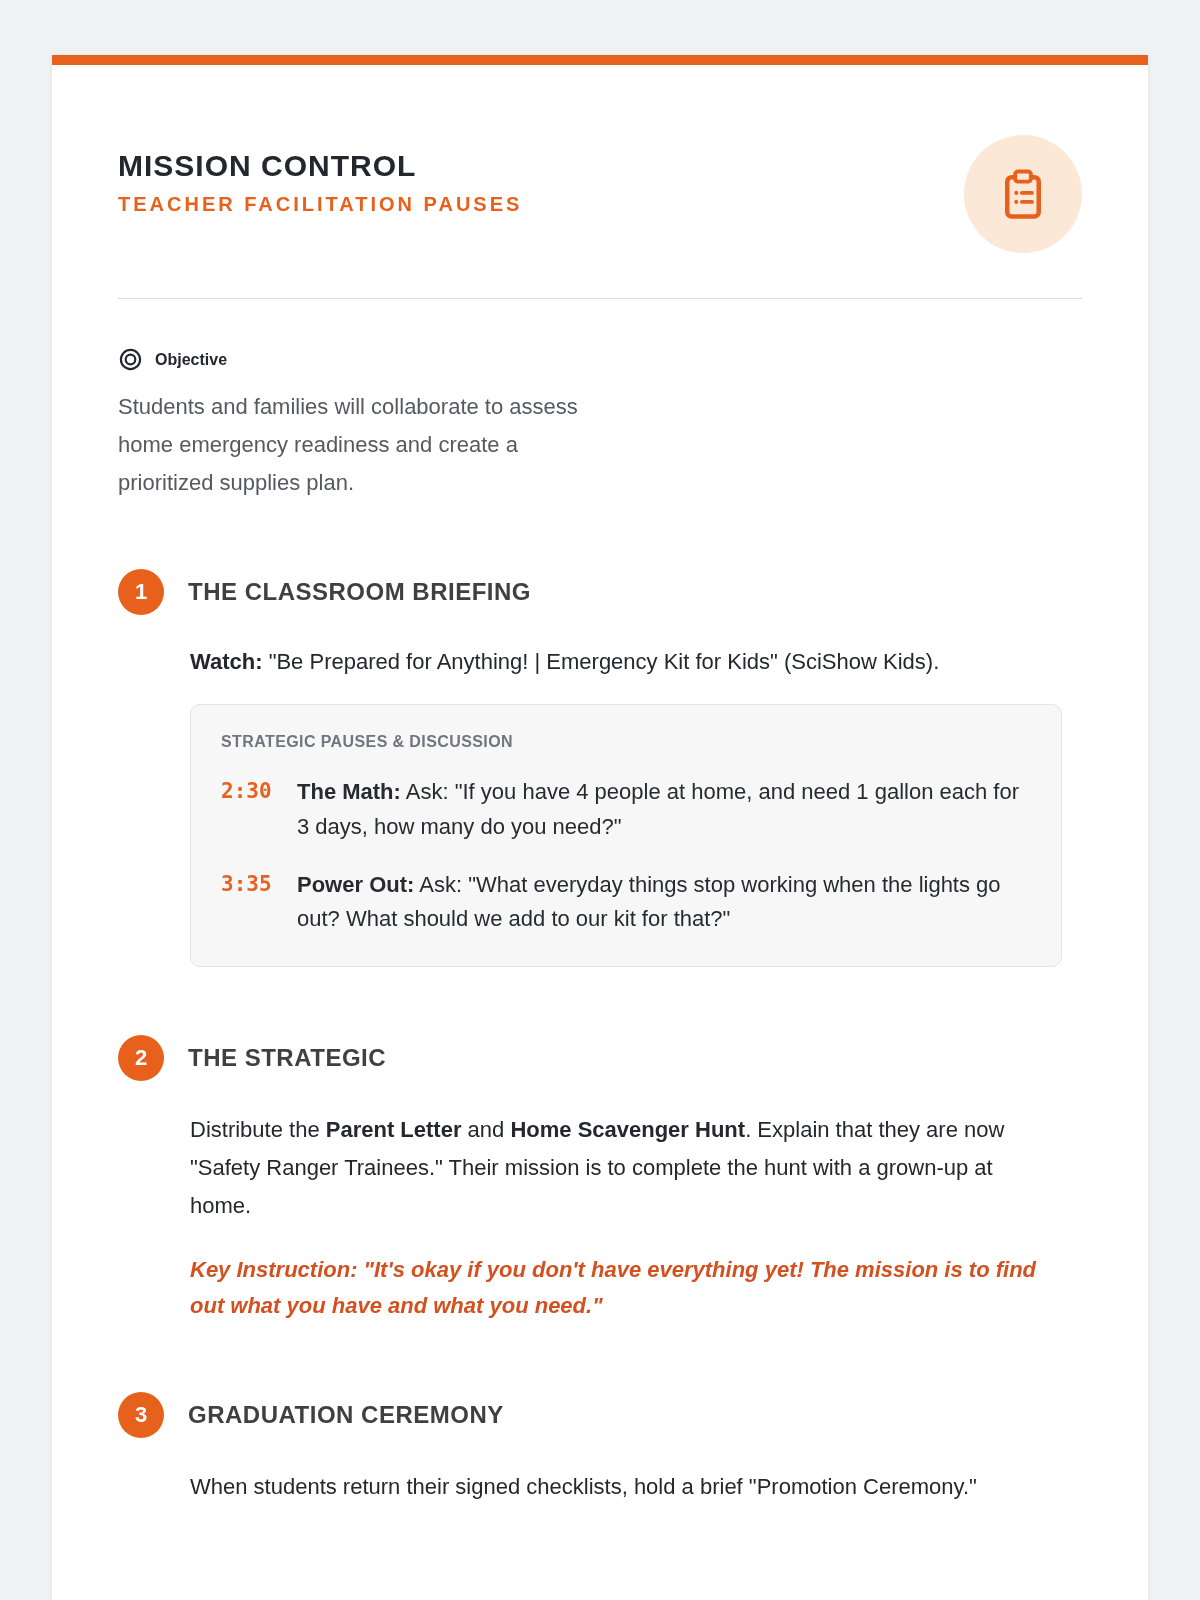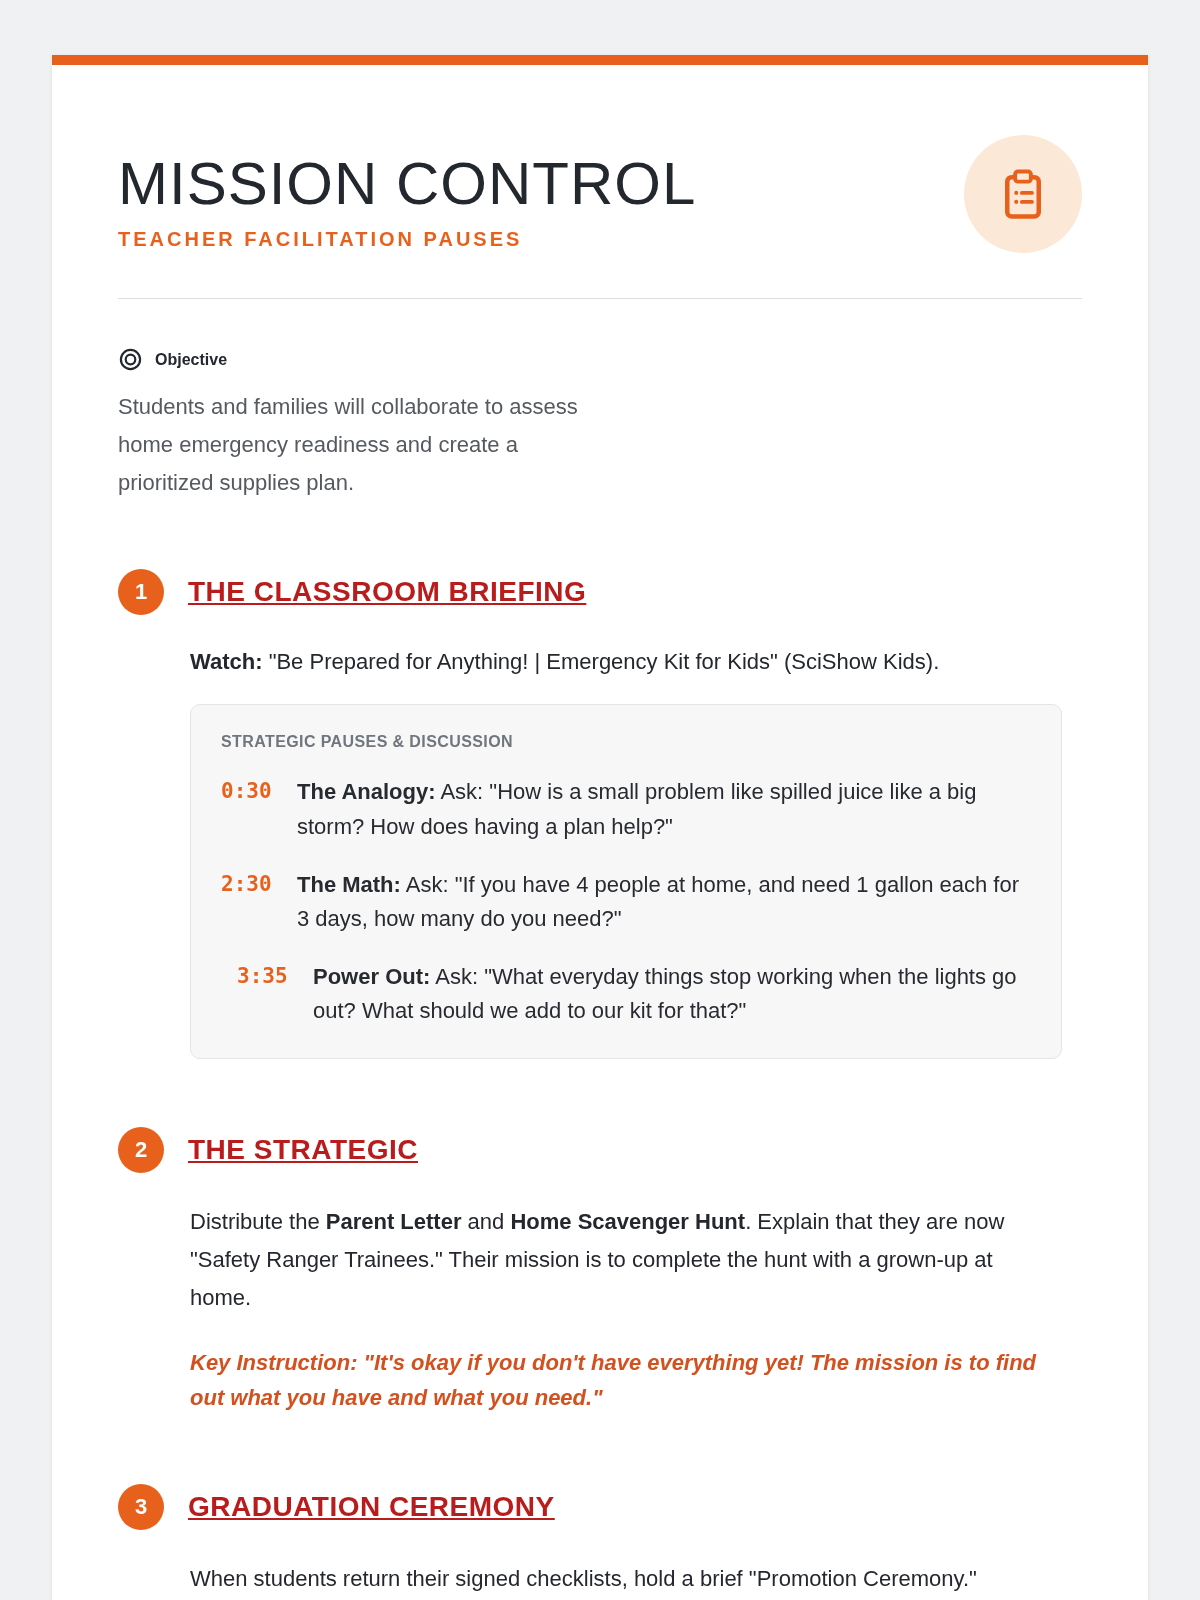--- a/index.html
+++ b/index.html
@@ -15,22 +15,22 @@
     background: #ffffff;
     min-height: 1800px;
     box-shadow: 0 1px 4px rgba(0,0,0,0.08);
   }
   .accent-bar { height: 10px; background: #E8611C; }
   .content { padding: 70px 66px 80px; }
 
   
   .header { display: flex; justify-content: space-between; align-items: flex-start; }
   .title {
-    font-size: 60px;
-    font-weight: 400;
+    font-size: 30px;
+    font-weight: 700;
     letter-spacing: 1px;
     color: #23272e;
     margin-top: 14px;
   }
   .subtitle {
     margin-top: 10px;
     font-size: 20px;
     font-weight: 700;
     letter-spacing: 3px;
     color: #E8611C;
@@ -54,41 +54,41 @@
   
   .section { margin-top: 68px; }
   .sec-header { display: flex; align-items: center; gap: 24px; }
   .sec-num {
     width: 46px; height: 46px; border-radius: 50%;
     background: #E8611C; color: #fff;
     font-size: 22px; font-weight: 700;
     display: flex; align-items: center; justify-content: center;
     flex-shrink: 0;
   }
-  .sec-title { font-size: 28px; font-weight: 800; letter-spacing: 0.5px; color: #b91c1c; text-decoration: underline; }
+  .sec-title { font-size: 24px; font-weight: 800; letter-spacing: 0.5px; color: #404040; }
   .sec-body { margin-left: 72px; margin-top: 30px; }
 
   .watch-line { font-size: 22px; color: #24282e; line-height: 1.5; }
   .b { font-weight: 700; }
 
   .panel {
     margin-top: 26px;
     background: #f7f7f8;
     border: 1px solid #e3e4e6;
     border-radius: 10px;
     padding: 28px 30px;
     margin-right: 20px;
   }
   .panel-label {
     font-size: 16px; font-weight: 700; letter-spacing: 0.4px;
     color: #70767d;
     margin-bottom: 24px;
   }
   .pause-row { display: flex; gap: 16px; margin-bottom: 24px; }
-  .pause-row:last-child { margin-bottom: 2px; margin-left: 16px; }
+  .pause-row:last-child { margin-bottom: 2px; }
   .pause-time {
     font-family: "DejaVu Sans Mono", "Liberation Mono", monospace;
     font-size: 21px; font-weight: 700; color: #E8611C;
     width: 60px; flex-shrink: 0; line-height: 1.55;
   }
   .pause-text { font-size: 22px; line-height: 1.55; color: #272b30; }
 
   .para { font-size: 22px; line-height: 1.72; color: #24282e; margin-right: 30px; }
   .key-instruction {
     margin-top: 28px;
@@ -144,24 +144,20 @@
         <div class="sec-header">
           <div class="sec-num">1</div>
           <h2 class="sec-title">THE CLASSROOM BRIEFING</h2>
         </div>
         <div class="sec-body">
           <p class="watch-line"><span class="b">Watch:</span><span> "Be Prepared for Anything! | Emergency Kit for Kids" (SciShow Kids).</span></p>
 
           <div class="panel">
             <div class="panel-label">STRATEGIC PAUSES &amp; DISCUSSION</div>
 
-            <div class="pause-row">
-              <span class="pause-time">0:30</span>
-              <p class="pause-text"><span class="b">The Analogy:</span><span> Ask: "How is a small problem like spilled juice like a big storm? How does having a plan help?"</span></p>
-            </div>
 
             <div class="pause-row">
               <span class="pause-time">2:30</span>
               <p class="pause-text"><span class="b">The Math:</span><span> Ask: "If you have 4 people at home, and need 1 gallon each for 3 days, how many do you need?"</span></p>
             </div>
 
             <div class="pause-row">
               <span class="pause-time">3:35</span>
               <p class="pause-text"><span class="b">Power Out:</span><span> Ask: "What everyday things stop working when the lights go out? What should we add to our kit for that?"</span></p>
             </div>

